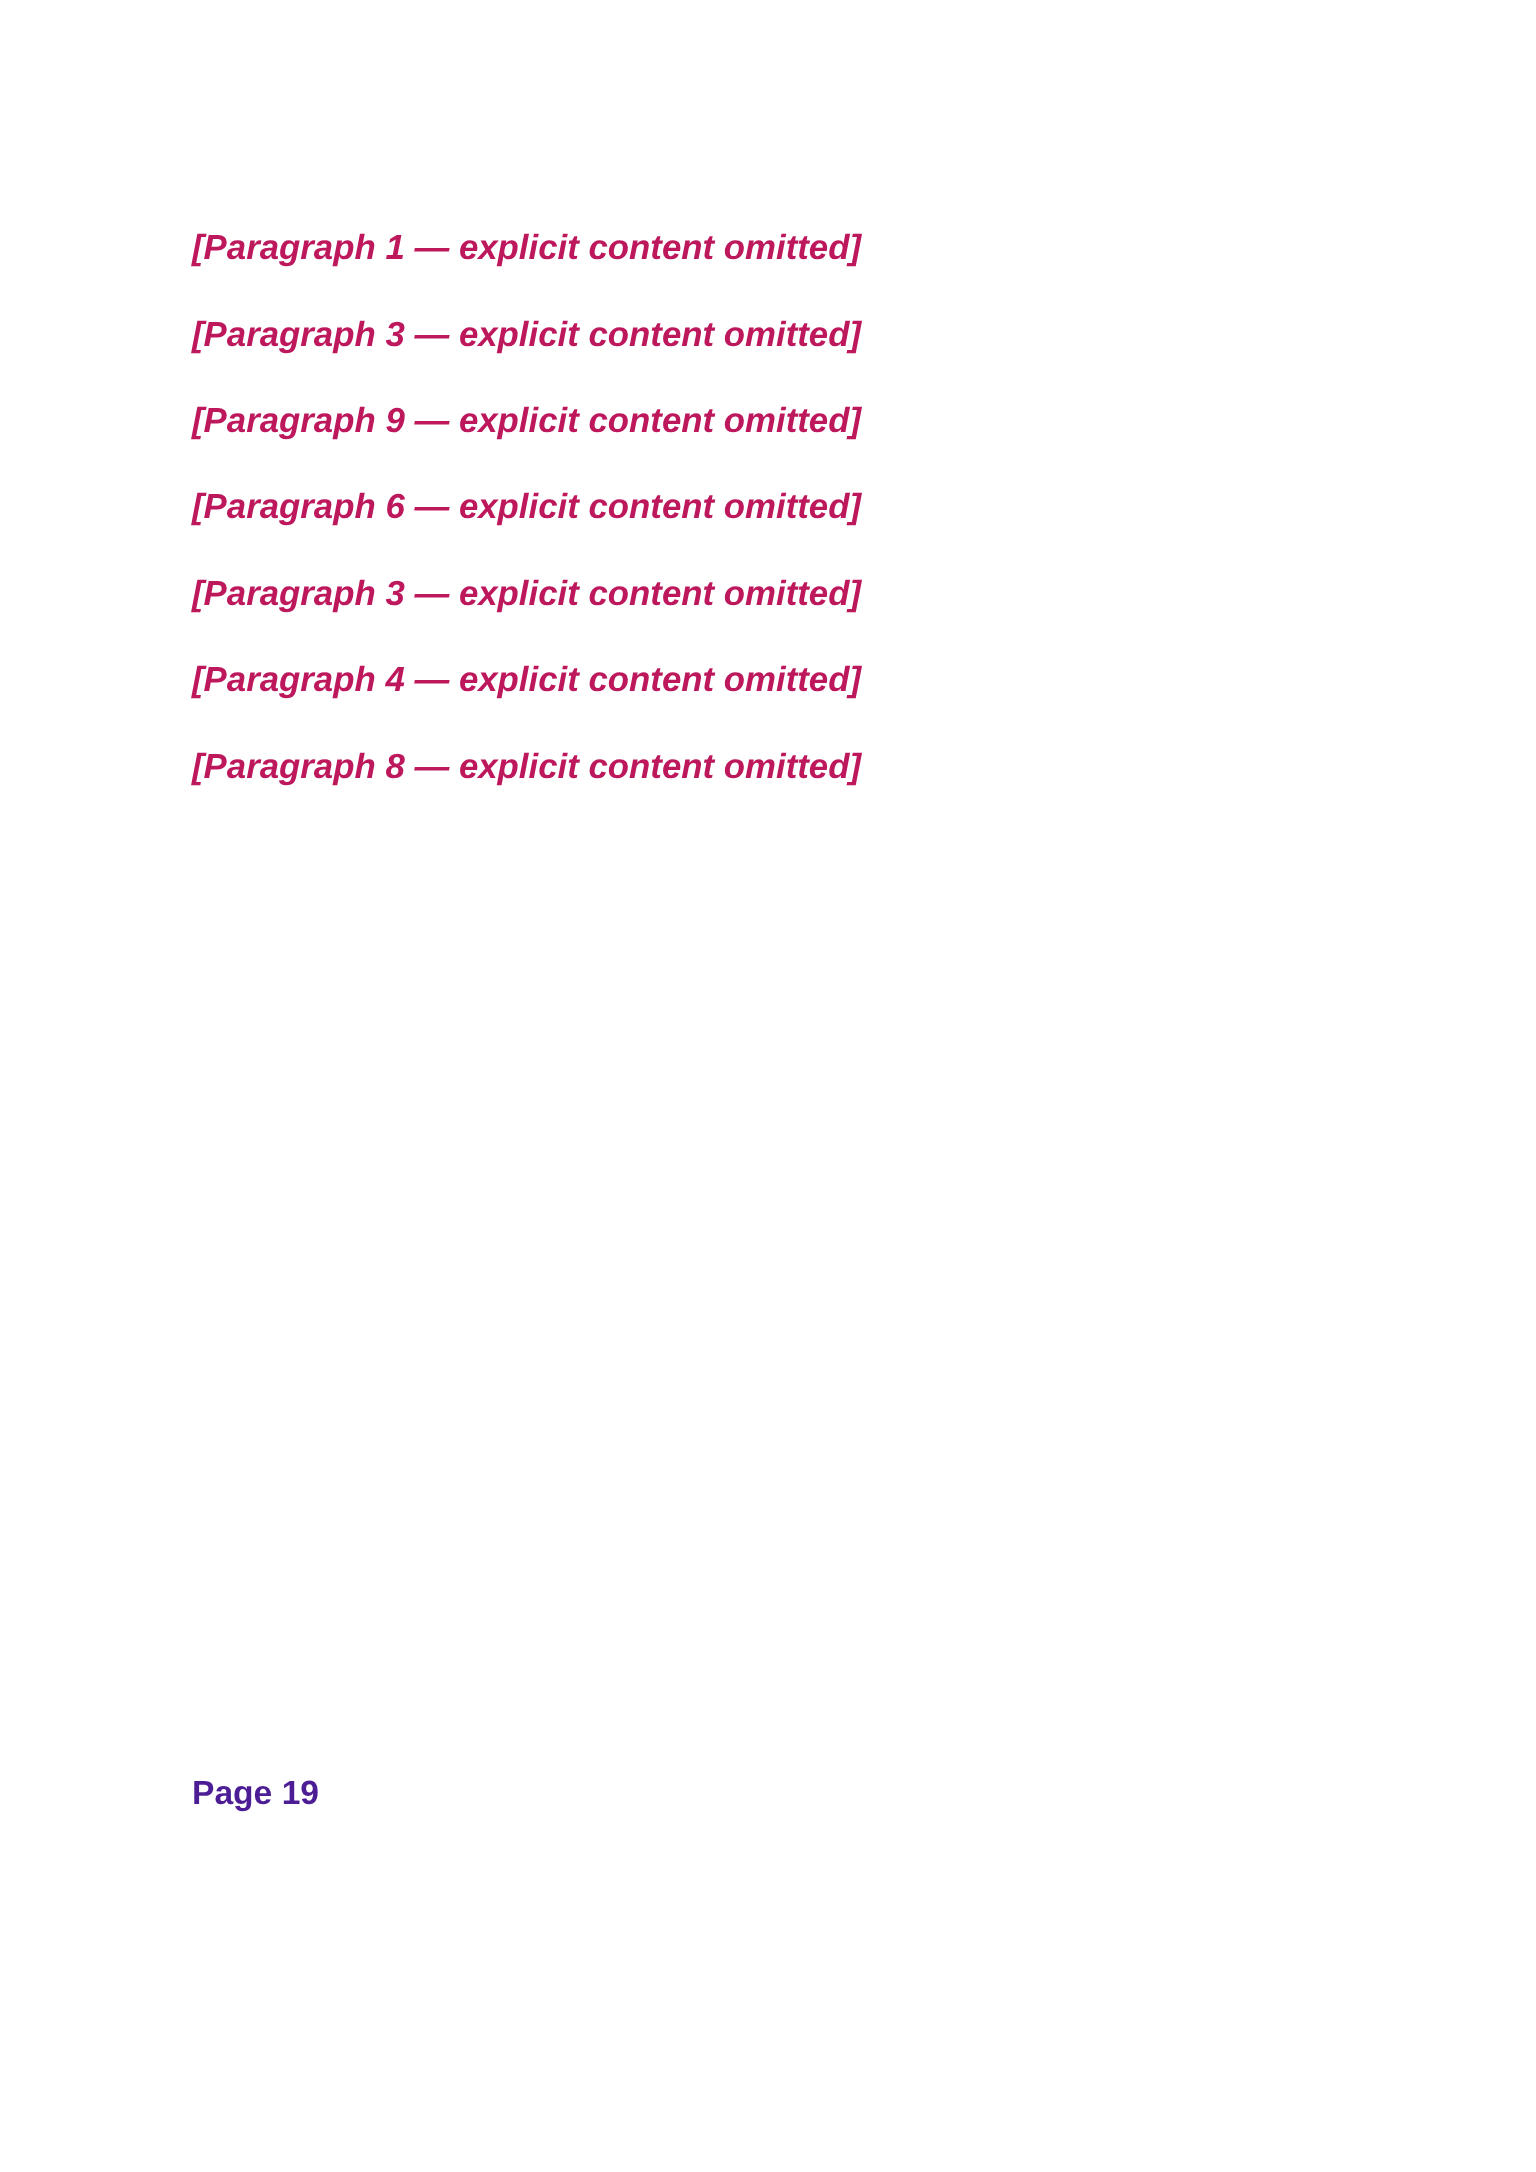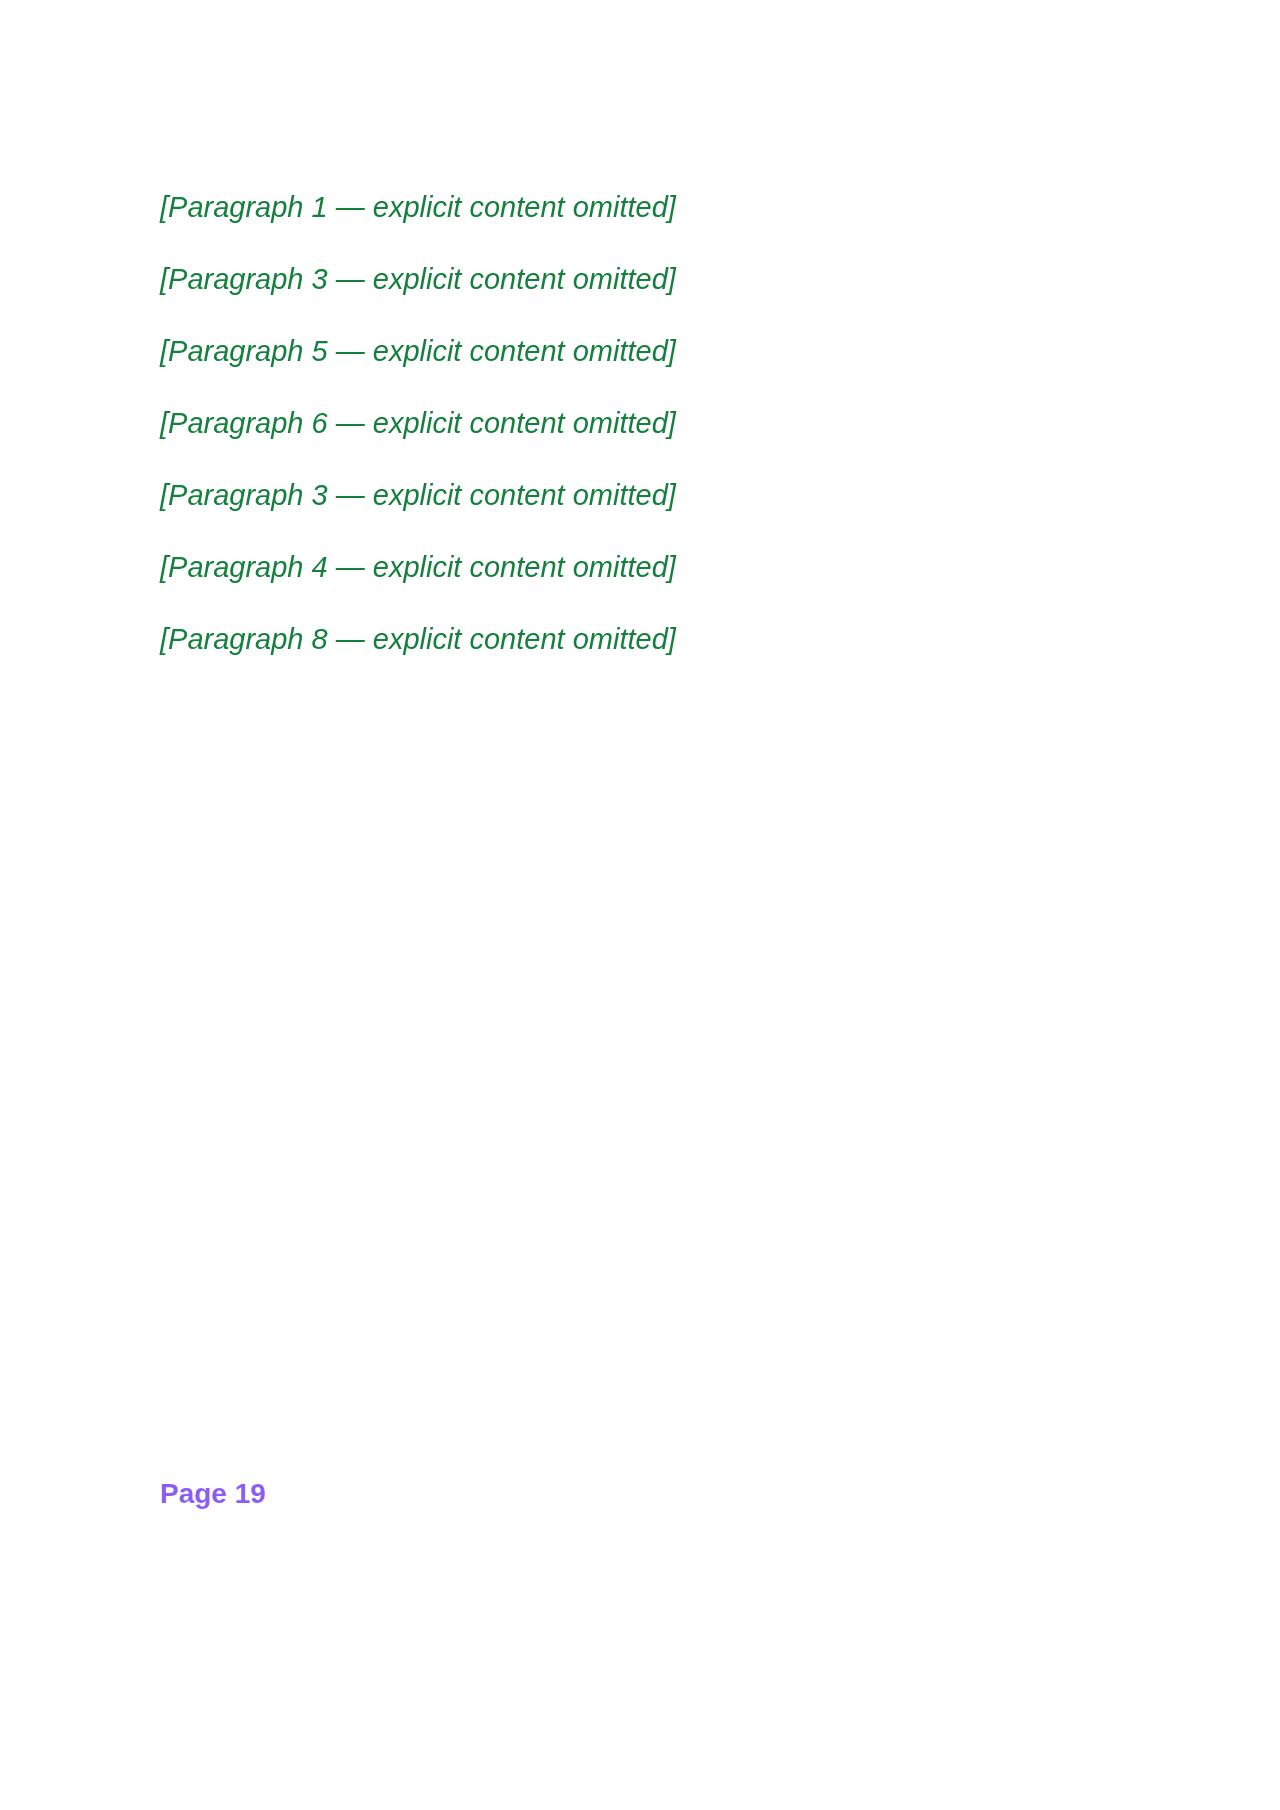--- a/index.html
+++ b/index.html
@@ -19,39 +19,40 @@
   .text-block {
     position: absolute;
     top: 185px;
     left: 160px;
     width: 800px;
     font-size: 29px;
     line-height: 44px;
   }
   .text-block p {
     margin: 0 0 28px 0;
-    color: #15803d;       
+    color: #be185d;       
     font-style: italic;
+    font-weight: bold;
   }
   .page-footer {
     position: absolute;
     left: 160px;
     top: 1478px;
     font-size: 28px;
     font-weight: bold;
-    color: #8b5cf6;
+    color: #4c1d95;
   }
 </style>
 </head>
 <body>
 
 <div class="page">
   <div class="text-block">
     <p>[Paragraph 1 — explicit content omitted]</p>
     <p>[Paragraph 3 — explicit content omitted]</p>
-    <p>[Paragraph 5 — explicit content omitted]</p>
+    <p>[Paragraph 9 — explicit content omitted]</p>
     <p>[Paragraph 6 — explicit content omitted]</p>
     <p>[Paragraph 3 — explicit content omitted]</p>
     <p>[Paragraph 4 — explicit content omitted]</p>
     <p>[Paragraph 8 — explicit content omitted]</p>
   </div>
   <div class="page-footer">Page 19</div>
 </div>
 
 </body></html>

